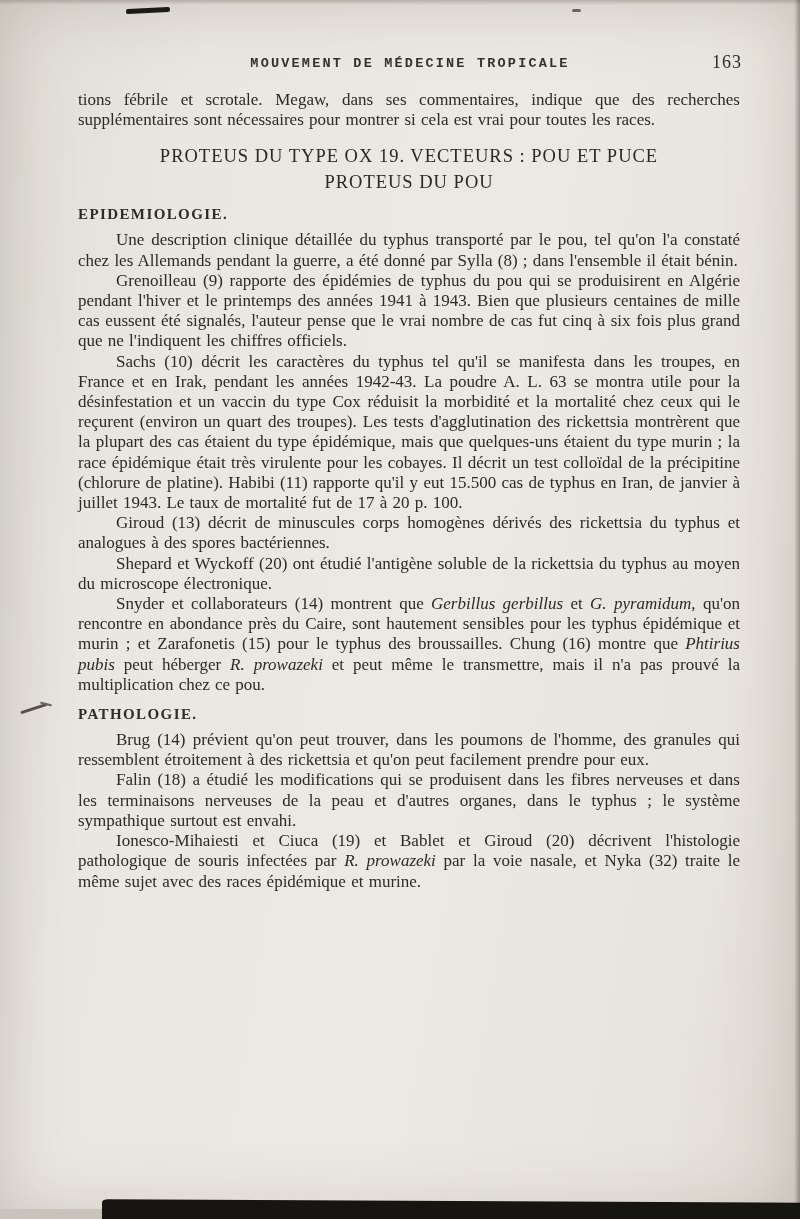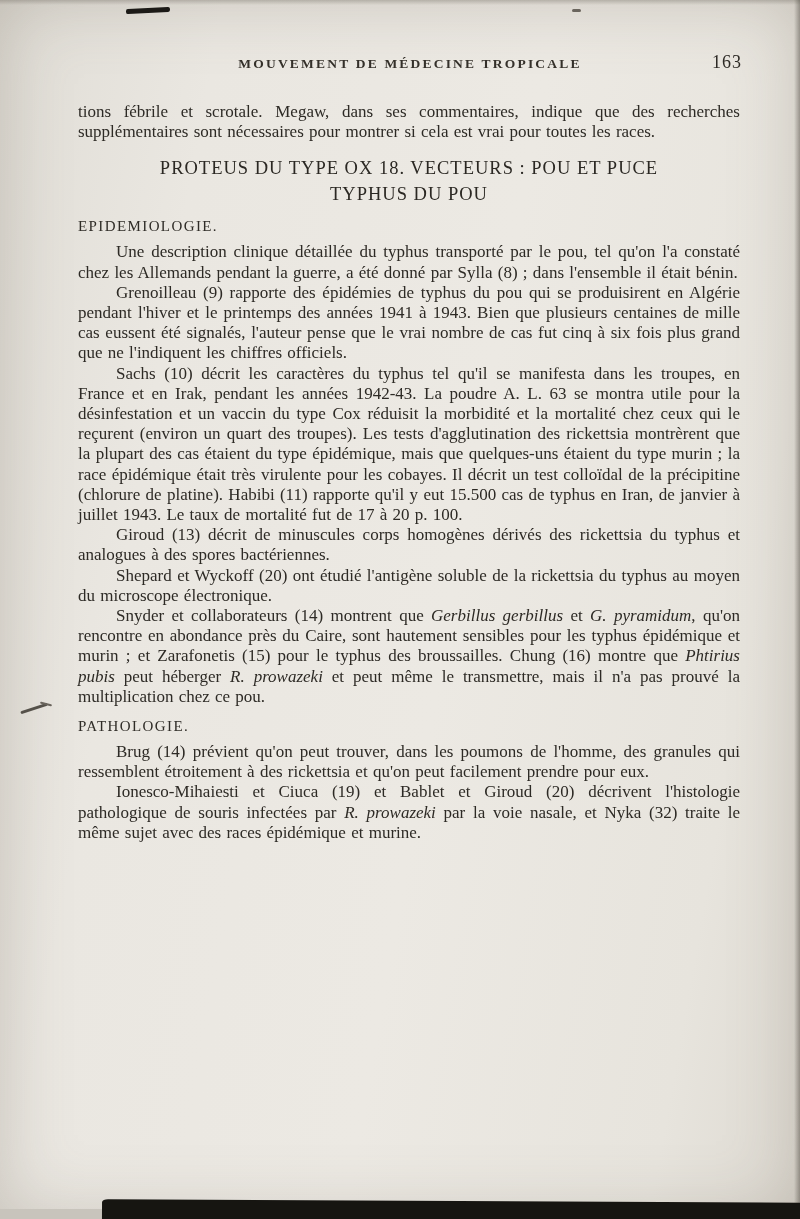--- a/index.html
+++ b/index.html
@@ -63,20 +63,21 @@
     top: 56px; left: 78px; right: 58px;
     height: 24px;
   }
   .journal-title {
     display: block;
     text-align: center;
     font-size: 13.5px;
     font-weight: bold;
     letter-spacing: 2.2px;
     color: #34302a;
+    font-family: Liberation Mono, monospace;
   }
   .page-number {
     position: absolute;
     right: 0; top: -4px;
     font-size: 18px;
     letter-spacing: 1px;
   }
   
   .text-column {
     position: absolute;
@@ -85,34 +86,34 @@
     width: 662px;
   }
   .body-par {
     margin: 0;
     font-size: 17px;
     line-height: 20.2px;
     text-align: justify;
     text-indent: 38px;
     word-spacing: 1px;
   }
-  .no-indent { text-indent: 0; margin-top: 12px; }
+  .no-indent { text-indent: 0; }
   .chapter-heading {
     margin: 13px 0 9px 0;
     text-align: center;
     font-weight: normal;
     font-size: 18.5px;
     letter-spacing: 1px;
     line-height: 26px;
     color: #2b2823;
   }
   .heading-line { display: block; }
   .section-heading {
     margin: 11px 0 7px 0;
-    font-weight: normal;
+    font-weight: bold;
     font-size: 15px;
     letter-spacing: 1.4px;
     color: #2f2c27;
   }
 </style>
 </head>
 <body>
 
 <div class="page">
 
@@ -128,31 +129,32 @@
   <header class="page-header">
     <span class="journal-title">MOUVEMENT DE MÉDECINE TROPICALE</span>
     <span class="page-number">163</span>
   </header>
 
   <main class="text-column">
 
     <p class="body-par no-indent">tions fébrile et scrotale. Megaw, dans ses commentaires, indique que des recherches supplémentaires sont nécessaires pour montrer si cela est vrai pour toutes les races.</p>
 
     <h2 class="chapter-heading">
-      <span class="heading-line">PROTEUS DU TYPE OX 18. VECTEURS : POU ET PUCE</span>
-      <span class="heading-line">TYPHUS DU POU</span>
+      <span class="heading-line">PROTEUS DU TYPE OX 19. VECTEURS : POU ET PUCE</span>
+      <span class="heading-line">PROTEUS DU POU</span>
     </h2>
 
     <h3 class="section-heading">EPIDEMIOLOGIE.</h3>
     <p class="body-par">Une description clinique détaillée du typhus transporté par le pou, tel qu'on l'a constaté chez les Allemands pendant la guerre, a été donné par Sylla (8) ; dans l'ensemble il était bénin.</p>
     <p class="body-par">Grenoilleau (9) rapporte des épidémies de typhus du pou qui se produisirent en Algérie pendant l'hiver et le printemps des années 1941 à 1943. Bien que plusieurs centaines de mille cas eussent été signalés, l'auteur pense que le vrai nombre de cas fut cinq à six fois plus grand que ne l'indiquent les chiffres officiels.</p>
     <p class="body-par">Sachs (10) décrit les caractères du typhus tel qu'il se manifesta dans les troupes, en France et en Irak, pendant les années 1942-43. La poudre A. L. 63 se montra utile pour la désinfestation et un vaccin du type Cox réduisit la morbidité et la mortalité chez ceux qui le reçurent (environ un quart des troupes). Les tests d'agglutination des rickettsia montrèrent que la plupart des cas étaient du type épidémique, mais que quelques-uns étaient du type murin ; la race épidémique était très virulente pour les cobayes. Il décrit un test colloïdal de la précipitine (chlorure de platine). Habibi (11) rapporte qu'il y eut 15.500 cas de typhus en Iran, de janvier à juillet 1943. Le taux de mortalité fut de 17 à 20 p. 100.</p>
 
     <p class="body-par">Giroud (13) décrit de minuscules corps homogènes dérivés des rickettsia du typhus et analogues à des spores bactériennes.</p>
     <p class="body-par">Shepard et Wyckoff (20) ont étudié l'antigène soluble de la rickettsia du typhus au moyen du microscope électronique.</p>
     <p class="body-par"><span>Snyder et collaborateurs (14) montrent que </span><span style="font-style: italic;">Gerbillus gerbillus</span><span> et </span><span style="font-style: italic;">G. pyramidum</span><span>, qu'on rencontre en abondance près du Caire, sont hautement sensibles pour les typhus épidémique et murin ; et Zarafonetis (15) pour le typhus des broussailles. Chung (16) montre que </span><span style="font-style: italic;">Phtirius pubis</span><span> peut héberger </span><span style="font-style: italic;">R. prowazeki</span><span> et peut même le transmettre, mais il n'a pas prouvé la multiplication chez ce pou.</span></p>
 
     <h3 class="section-heading">PATHOLOGIE.</h3>
     <p class="body-par">Brug (14) prévient qu'on peut trouver, dans les poumons de l'homme, des granules qui ressemblent étroitement à des rickettsia et qu'on peut facilement prendre pour eux.</p>
+    <p class="body-par">Falin (18) a étudié les modifications qui se produisent dans les fibres nerveuses et dans les terminaisons nerveuses de la peau et d'autres organes, dans le typhus ; le système sympathique surtout est envahi.</p>
     <p class="body-par"><span>Ionesco-Mihaiesti et Ciuca (19) et Bablet et Giroud (20) décrivent l'histologie pathologique de souris infectées par </span><span style="font-style: italic;">R. prowazeki</span><span> par la voie nasale, et Nyka (32) traite le même sujet avec des races épidémique et murine.</span></p>
 
   </main>
 </div>
 
 </body></html>

